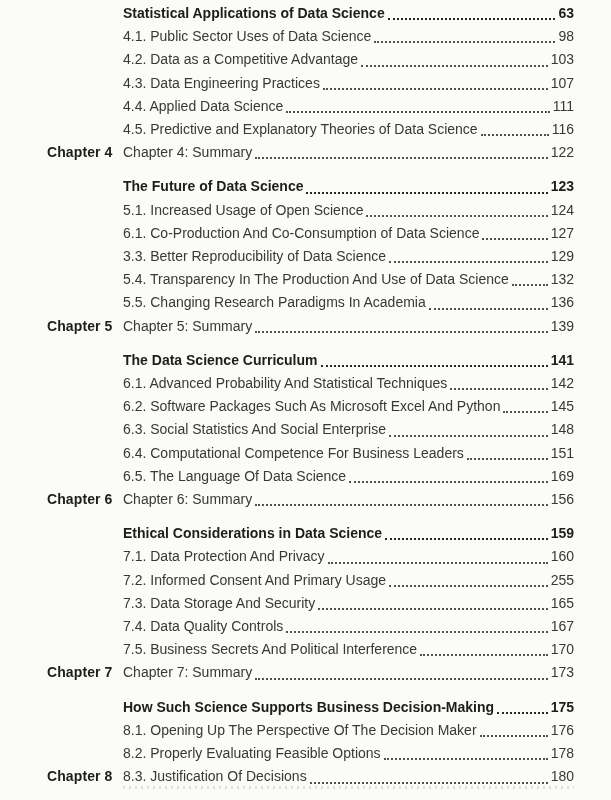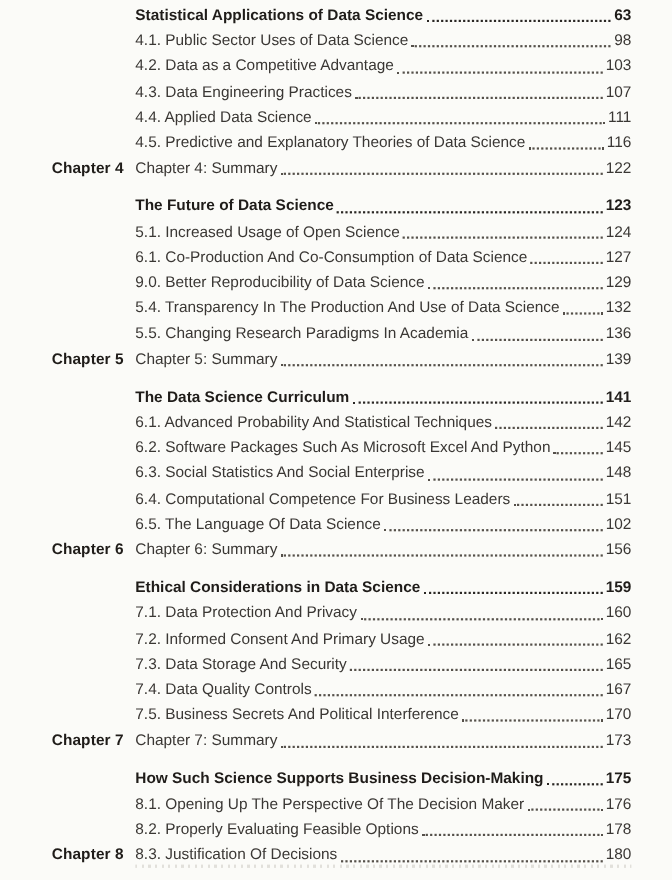--- a/index.html
+++ b/index.html
@@ -147,21 +147,21 @@
     <span class="pg">124</span>
   </div>
 
   <div class="row">
     <span class="txt">6.1. Co-Production And Co-Consumption of Data Science</span>
     <span class="leader"></span>
     <span class="pg">127</span>
   </div>
 
   <div class="row">
-    <span class="txt">9.0. Better Reproducibility of Data Science</span>
+    <span class="txt">3.3. Better Reproducibility of Data Science</span>
     <span class="leader"></span>
     <span class="pg">129</span>
   </div>
 
   <div class="row">
     <span class="txt">5.4. Transparency In The Production And Use of Data Science</span>
     <span class="leader"></span>
     <span class="pg">132</span>
   </div>
 
@@ -208,21 +208,21 @@
 
   <div class="row">
     <span class="txt">6.4. Computational Competence For Business Leaders</span>
     <span class="leader"></span>
     <span class="pg">151</span>
   </div>
 
   <div class="row">
     <span class="txt">6.5. The Language Of Data Science</span>
     <span class="leader"></span>
-    <span class="pg">102</span>
+    <span class="pg">169</span>
   </div>
 
   <div class="row">
     <span class="txt">Chapter 6: Summary</span>
     <span class="leader"></span>
     <span class="pg">156</span>
   </div>
 </div>
   </section>
 
@@ -237,21 +237,21 @@
 
   <div class="row">
     <span class="txt">7.1. Data Protection And Privacy</span>
     <span class="leader"></span>
     <span class="pg">160</span>
   </div>
 
   <div class="row">
     <span class="txt">7.2. Informed Consent And Primary Usage</span>
     <span class="leader"></span>
-    <span class="pg">162</span>
+    <span class="pg">255</span>
   </div>
 
   <div class="row">
     <span class="txt">7.3. Data Storage And Security</span>
     <span class="leader"></span>
     <span class="pg">165</span>
   </div>
 
   <div class="row">
     <span class="txt">7.4. Data Quality Controls</span>

